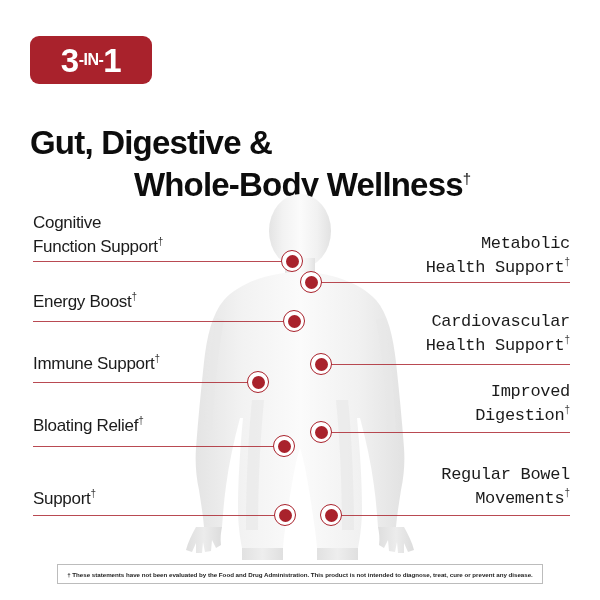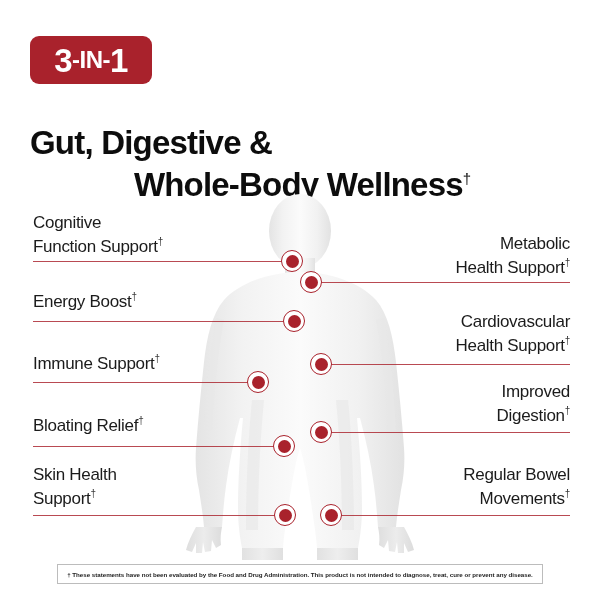--- a/index.html
+++ b/index.html
@@ -33,21 +33,21 @@
     justify-content: center;
     color: #ffffff;
   }
   #badge .big {
     font-size: 33px;
     font-weight: 700;
     letter-spacing: -0.5px;
     line-height: 1;
   }
   #badge .small {
-    font-size: 24px;
+    font-size: 16px;
     font-weight: 700;
     line-height: 1;
     letter-spacing: -0.5px;
   }
 
   
   #title {
     position: absolute;
     left: 30px;
     top: 100px;
@@ -86,21 +86,21 @@
     line-height: 1.33;
     letter-spacing: -0.3px;
     white-space: nowrap;
   }
   .callout .lbl .dag {
     font-size: 10px;
     vertical-align: super;
     color: #3a3a3a;
   }
   .callout.left .lbl  { left: 0; text-align: left; }
-  .callout.right .lbl { right: 0; text-align: right; }
+  .callout.right .lbl { right: 0; text-align: right; font-family: Liberation Mono, monospace; }
 
   .leader {
     position: absolute;
     height: 1px;
     background: #A9222C;
     opacity: 0.82;
   }
 
   .dot {
     position: absolute;
@@ -255,21 +255,21 @@
   <div class="callout left" style="left:33px; top:414px; width:272px; height:40px;">
     <div class="lbl" style="top:0;">
       <span>Bloating Relief</span><span class="dag">†</span>
     </div>
     <div class="leader" style="left:0; top:32px; width:248px;"></div>
     <div class="dot" style="left:240px; top:21px;"></div>
   </div>
 
   <div class="callout left" style="left:33px; top:464px; width:280px; height:58px;">
     <div class="lbl" style="top:0;">
-      <span>Skin Health</span><br>
+      <br>
       <span>Support</span><span class="dag">†</span>
     </div>
     <div class="leader" style="left:0; top:51px; width:249px;"></div>
     <div class="dot" style="left:241px; top:40px;"></div>
   </div>
 
   <div class="callout right" style="left:300px; top:233px; width:270px; height:52px;">
     <div class="lbl" style="top:0;">
       <span>Metabolic</span><br>
       <span>Health Support</span><span class="dag">†</span>

